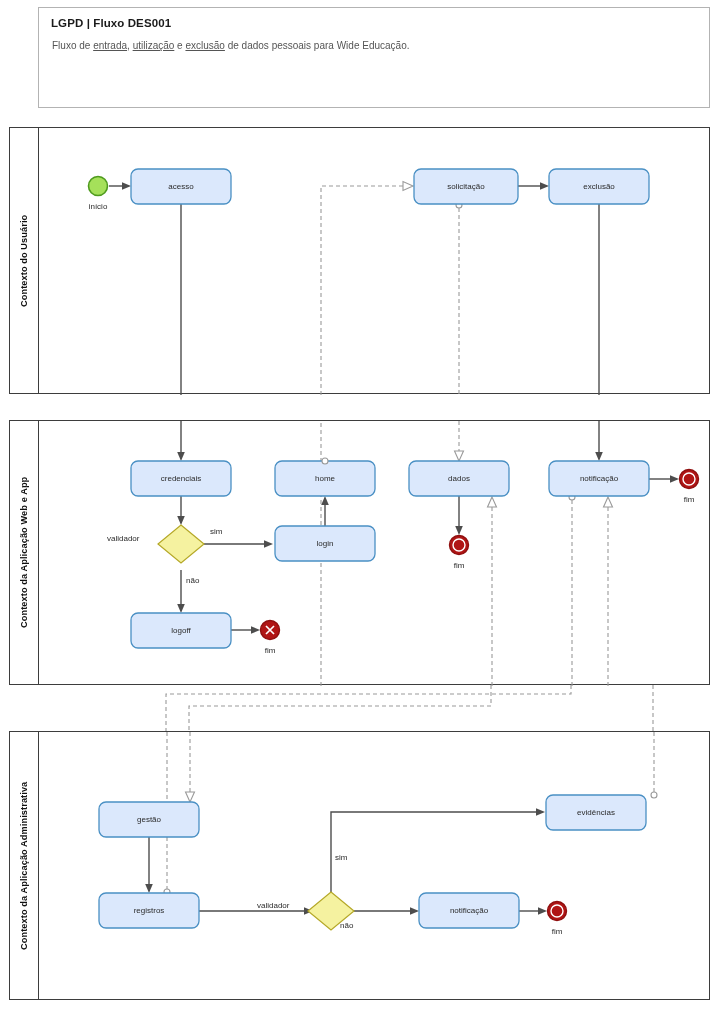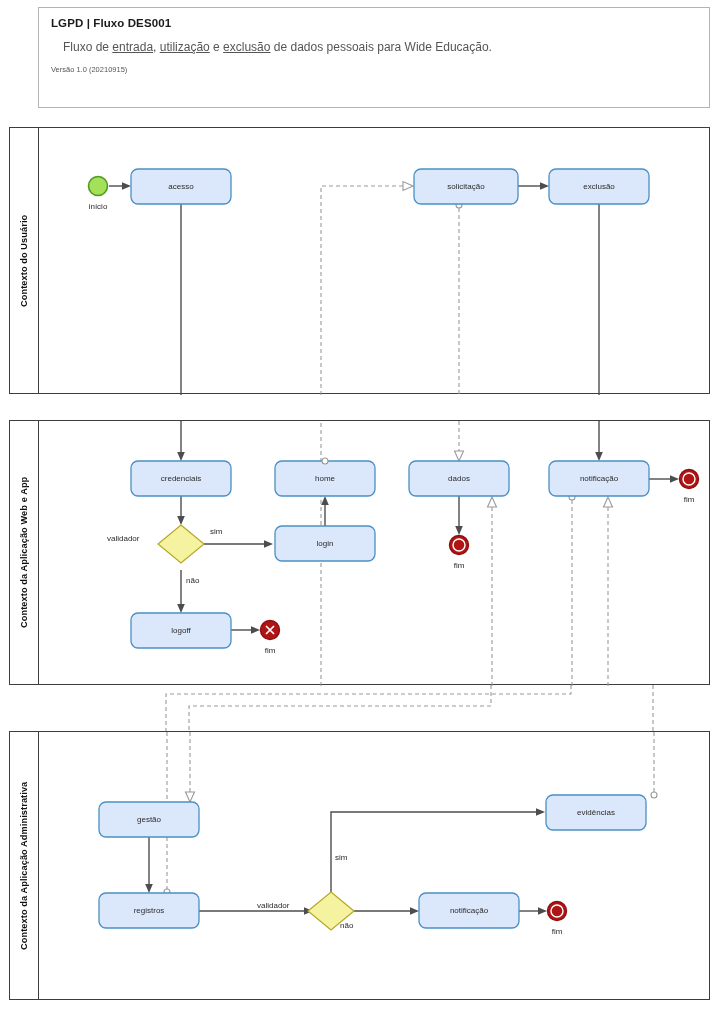--- a/index.html
+++ b/index.html
@@ -7,21 +7,21 @@
   #page{position:relative;width:719px;height:1021px;overflow:hidden;background:#fff;}
 
   
   .header-card{
     position:absolute;left:38px;top:7px;width:672px;height:101px;
     background:#ffffff;border:1px solid #b3b3b3;box-sizing:border-box;
     padding:9px 12px 0 12px;
   }
   .hdr-title{font-size:11.5px;font-weight:bold;color:#1a1a1a;letter-spacing:.1px;margin:0 0 11px 0;}
   .hdr-sub{font-size:9.5px;font-weight:bold;color:#1a1a1a;margin:0 0 11px 0;}
-  .hdr-desc{font-size:12px;color:#555;margin:0 0 11px 12px;}
+  .hdr-desc{font-size:10px;color:#555;margin:0 0 11px 1px;}
   .hdr-desc u{text-decoration:underline;}
   .hdr-ver{font-size:7.5px;color:#555;margin:0;}
 
   
   .lane{position:absolute;box-sizing:border-box;border:1.4px solid #3d3d3d;background:#fff;}
   .lane-head{position:absolute;left:0;top:0;width:29px;height:100%;
     box-sizing:border-box;border-right:1.4px solid #3d3d3d;background:#fff;}
   .lane-label{
     position:absolute;left:0;top:0;width:100%;height:100%;
     display:flex;align-items:center;justify-content:center;
@@ -40,21 +40,20 @@
   .ohead{fill:#ffffff;stroke:#9a9a9a;stroke-width:1.1;}
 </style>
 </head>
 <body>
 
 <div id="page">
 
   <div class="header-card">
     <div class="hdr-title">LGPD | Fluxo DES001</div>
     <div class="hdr-desc"><span>Fluxo de </span><u>entrada</u><span>, </span><u>utilização</u><span> e </span><u>exclusão</u><span> de dados pessoais para Wide Educação.</span></div>
-    <div class="hdr-ver">Versão 1.0 (20210915)</div>
   </div>
 
   <div class="lane" style="left:9px;top:127px;width:701px;height:267px;">
     <div class="lane-head">
       <div class="lane-label">Contexto do Usuário</div>
     </div>
 
     <svg class="flow" width="701" height="267">
 
       <g>

